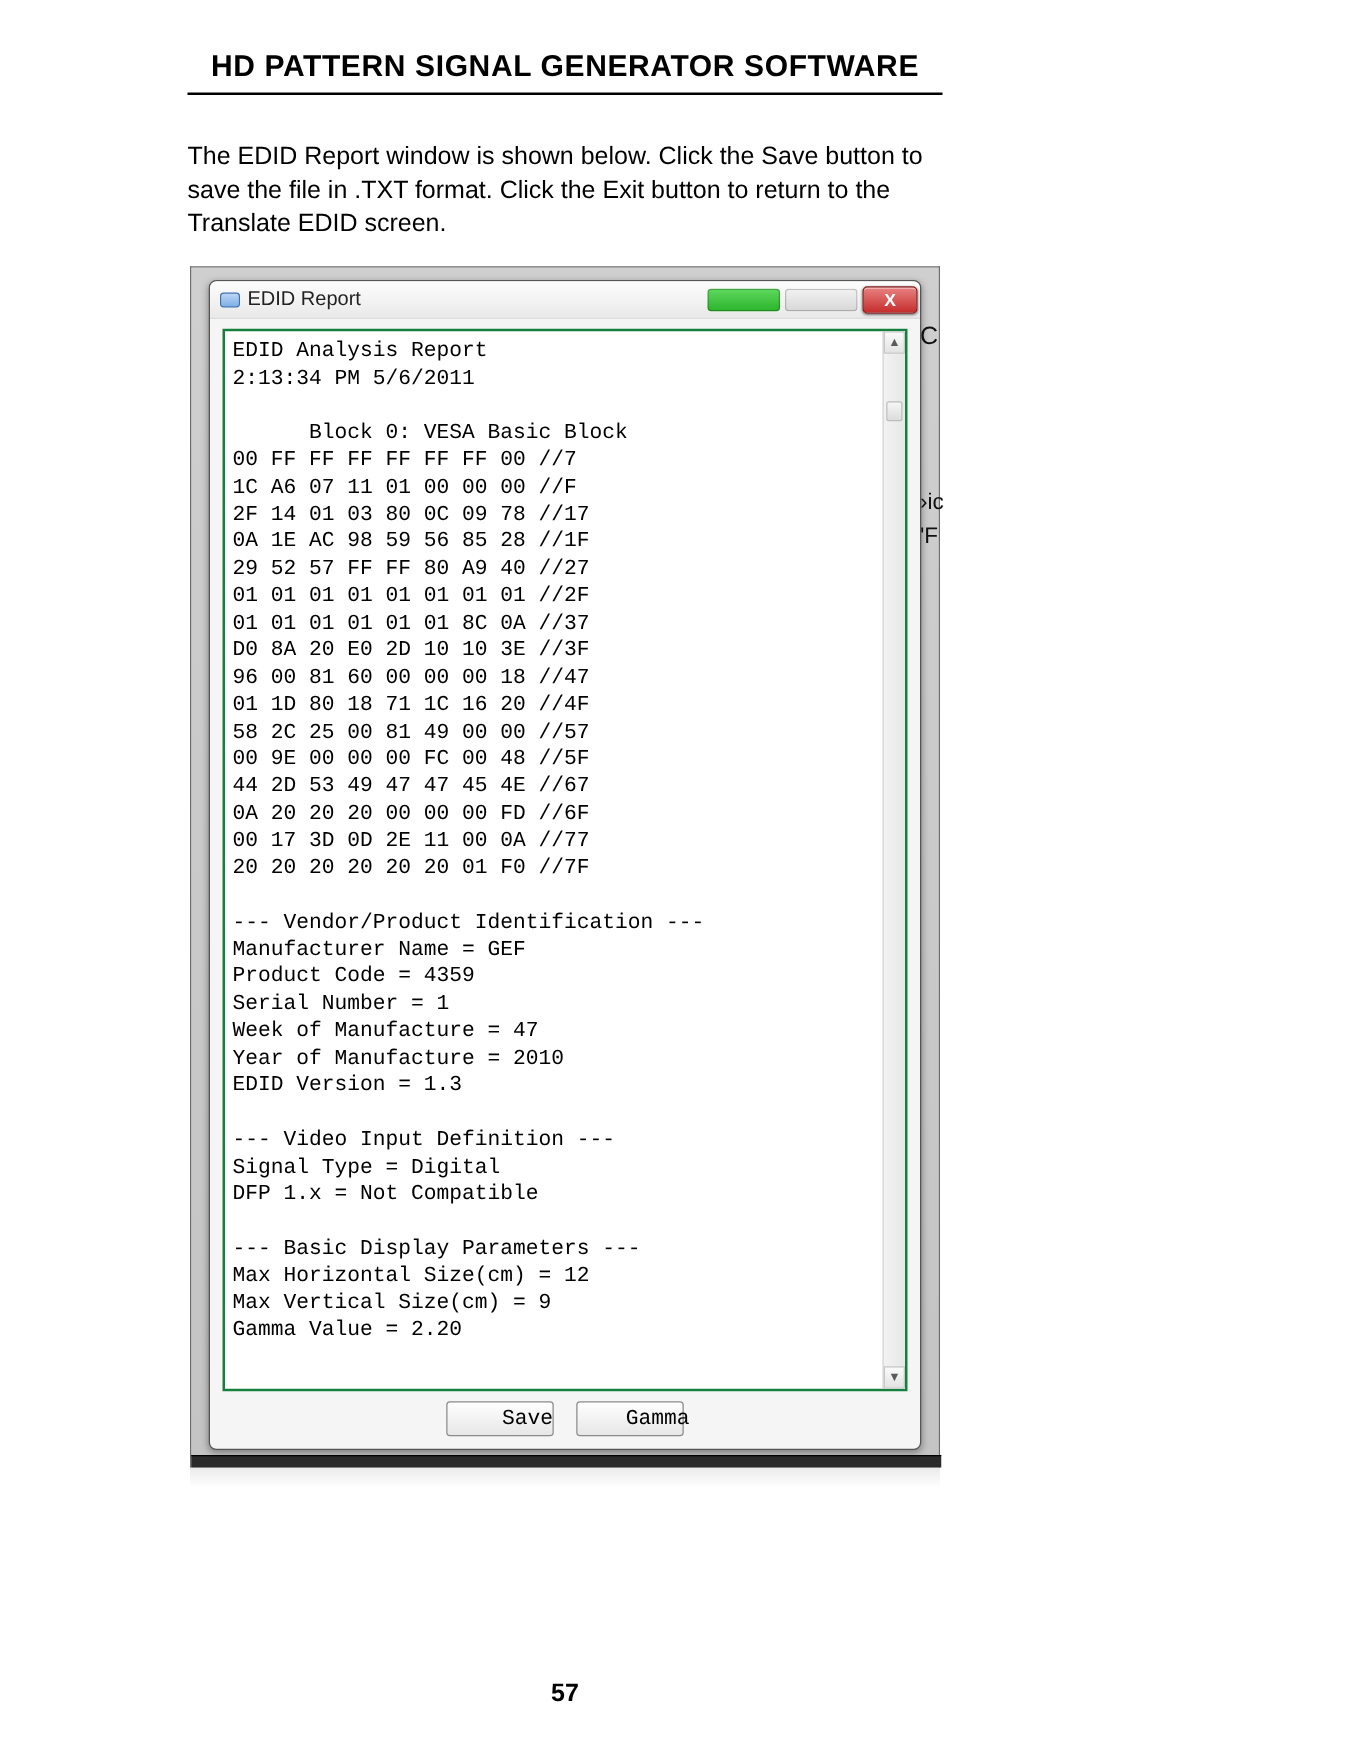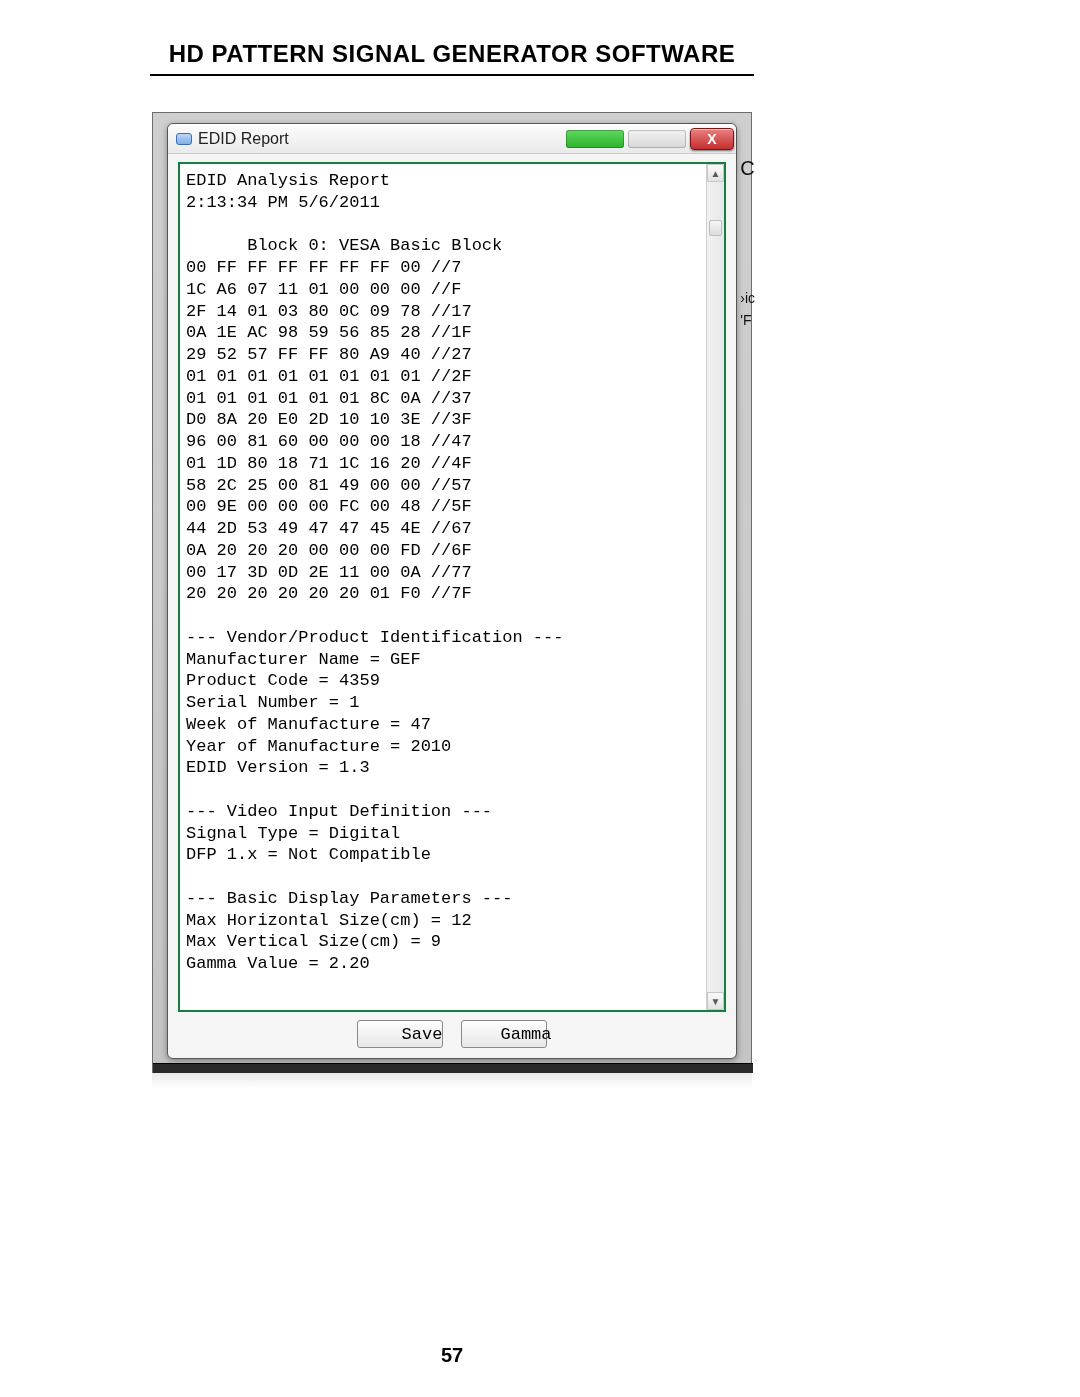--- a/index.html
+++ b/index.html
@@ -116,21 +116,21 @@
   }
 
   .bg-letters-right {
     position: absolute;
     right: -4px;
     top: 44px;
     color: #111;
     font-family: Arial, sans-serif;
   }
   .bg-letters-right .c { font-size: 20px; display:block; margin-bottom: 110px; }
-  .bg-letters-right .l2 { font-size: 14px; display:block; margin-bottom: 6px; }
+  .bg-letters-right .l2 { font-size: 18px; display:block; margin-bottom: 6px; }
 
   .content-area {
     display: flex;
     margin: 8px 10px 8px 10px;
     background: #fff;
     border: 2px solid #15803d;
     height: 850px;
     position: relative;
   }
   .report-text {
@@ -206,20 +206,21 @@
   }
 </style>
 </head>
 <body>
 
 <div class="page">
 
   <div class="heading">HD PATTERN SIGNAL GENERATOR SOFTWARE</div>
   <hr class="rule">
 
+  <p class="intro">The EDID Report window is shown below.  Click the Save button to save the file in .TXT format.  Click the Exit button to return to the Translate EDID screen.</p>
 
   <div class="shot-frame">
 
     <div class="outer">
 
       <div class="bg-letters-right">
         <span class="c">C</span>
         <span class="l2">›ic</span>
         <span class="l2">'F</span>
       </div>

